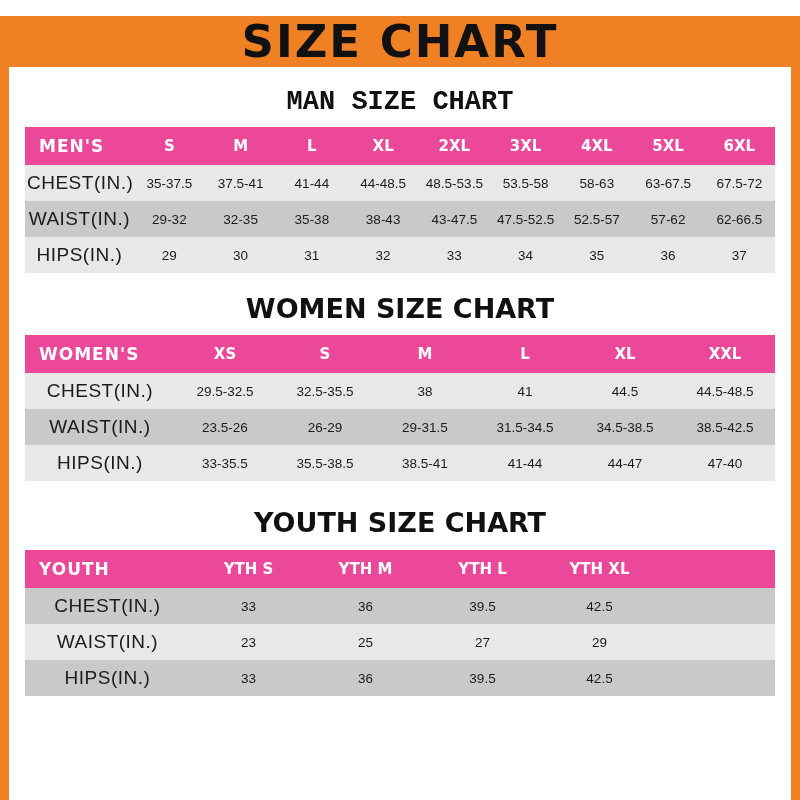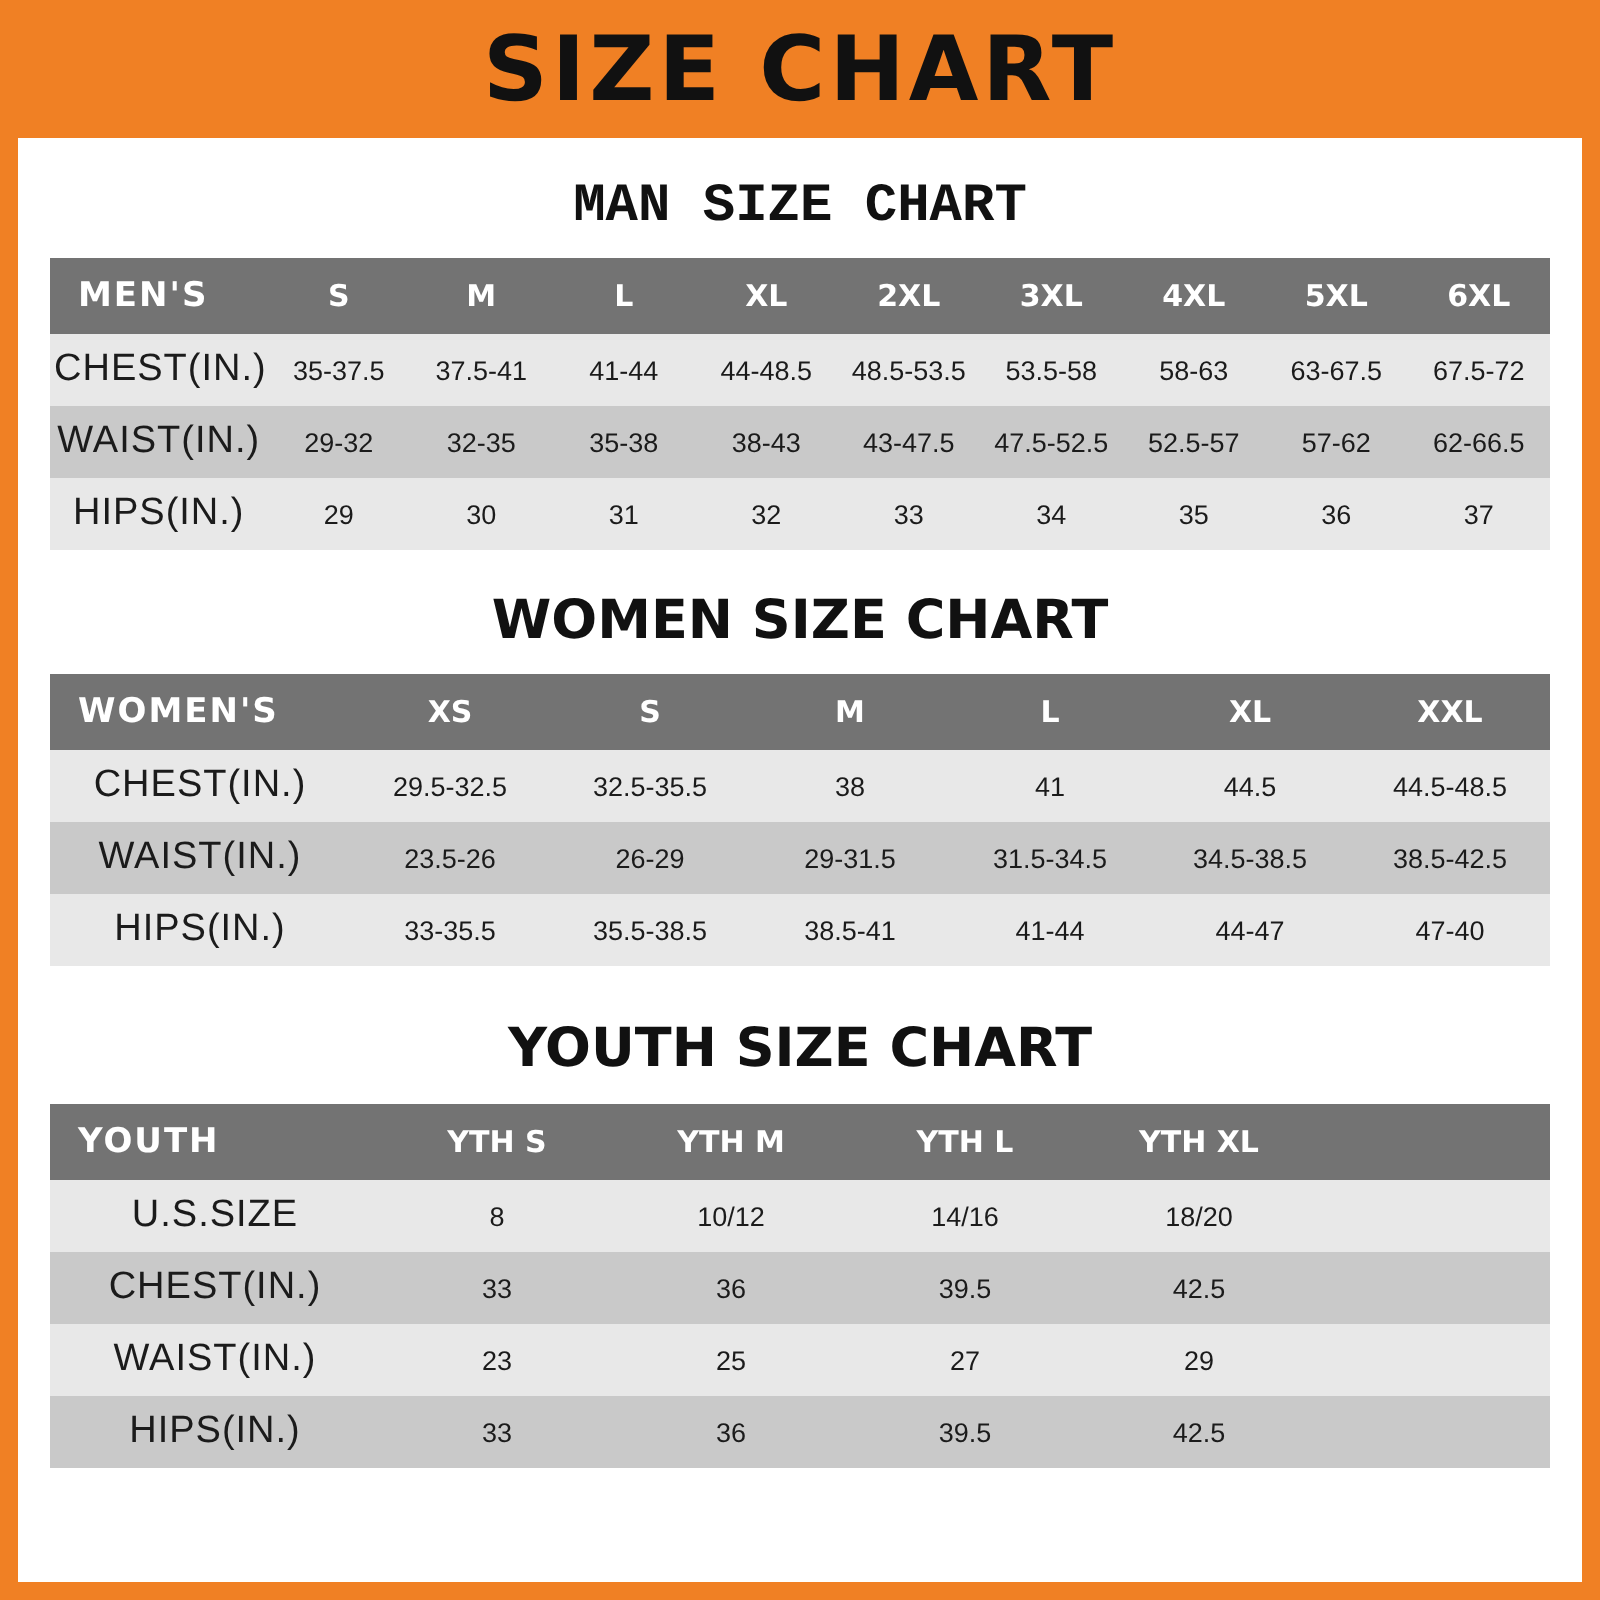--- a/index.html
+++ b/index.html
@@ -18,25 +18,25 @@
     width: 800px;
     height: 800px;
     background: #ffffff;
     box-sizing: border-box;
     border-left: 9px solid #f08024;
     border-right: 9px solid #f08024;
     border-bottom: 9px solid #f08024;
   }
   .header-band {
     background: #f08024;
-    height: 69px;
+    height: 51px;
     display: flex;
     align-items: center;
     justify-content: center;
-    margin: 0 -9px;
+    margin: 16px -9px;
   }
   .header-title {
     font-family: "DejaVu Sans", sans-serif;
     font-weight: bold;
     font-size: 45px;
     letter-spacing: 2px;
     color: #111111;
     line-height: 1;
   }
   .content {
@@ -60,21 +60,21 @@
     table-layout: fixed;
   }
   table.size-table th,
   table.size-table td {
     text-align: center;
     font-size: 13.5px;
     color: #1b1b1b;
     font-family: "Liberation Sans", sans-serif;
   }
   table.size-table thead th {
-    background: #737373;
+    background: #ec4899;
     color: #ffffff;
     font-family: "DejaVu Sans", sans-serif;
     font-weight: bold;
     font-size: 15px;
     padding: 9px 2px;
   }
   table.size-table thead th.first-col {
     text-align: left;
     padding-left: 14px;
     font-size: 17px;
@@ -252,28 +252,20 @@
         <tr>
           <th class="first-col">YOUTH</th>
           <th>YTH S</th>
           <th>YTH M</th>
           <th>YTH L</th>
           <th>YTH XL</th>
           <th></th>
         </tr>
       </thead>
       <tbody>
-        <tr class="row-light">
-          <td class="first-col">U.S.SIZE</td>
-          <td>8</td>
-          <td>10/12</td>
-          <td>14/16</td>
-          <td>18/20</td>
-          <td></td>
-        </tr>
         <tr class="row-dark">
           <td class="first-col">CHEST(IN.)</td>
           <td>33</td>
           <td>36</td>
           <td>39.5</td>
           <td>42.5</td>
           <td></td>
         </tr>
         <tr class="row-light">
           <td class="first-col">WAIST(IN.)</td>

